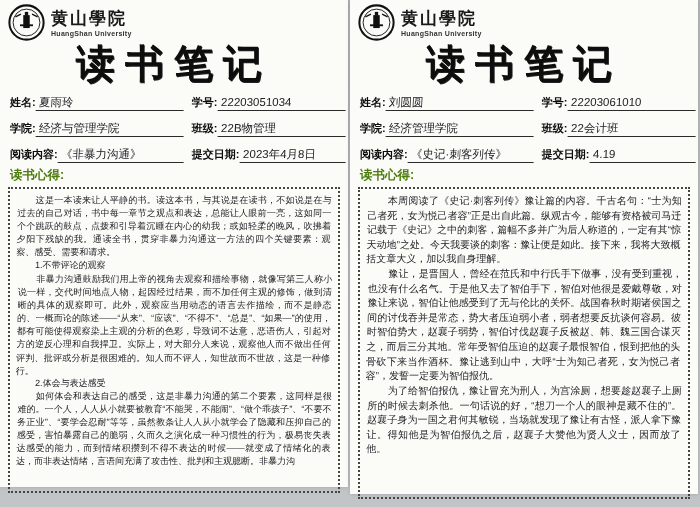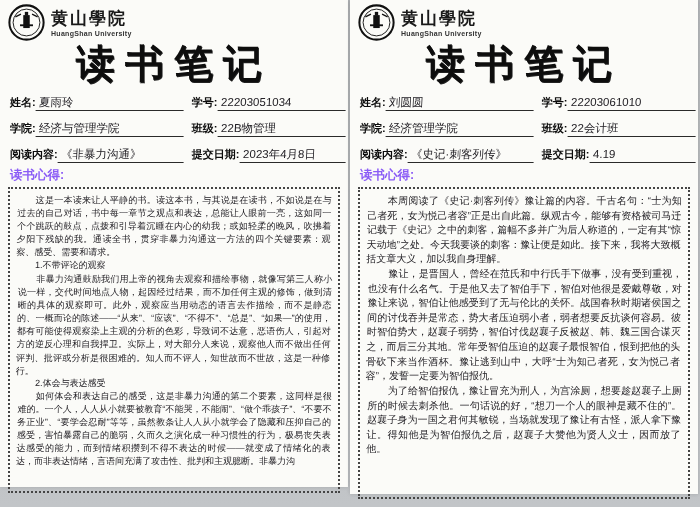--- a/index.html
+++ b/index.html
@@ -77,21 +77,21 @@
     padding: 0 2px 1px 3px;
     color: #232126;
     white-space: nowrap;
     overflow: hidden;
     transform: skewX(-3deg);
   }
   .notes-label {
     font-weight: 700;
     font-size: 12.5px;
     margin: 3px 0 3px 2px;
-    color: #8b5cf6;
+    color: #4d7c0f;
   }
   .notes-box {
     border: 2px dotted #444;
     padding: 5px 7px;
     overflow: hidden;
   }
   .notes-box p {
     text-indent: 2em;
     text-align: justify;
     color: #232126;

